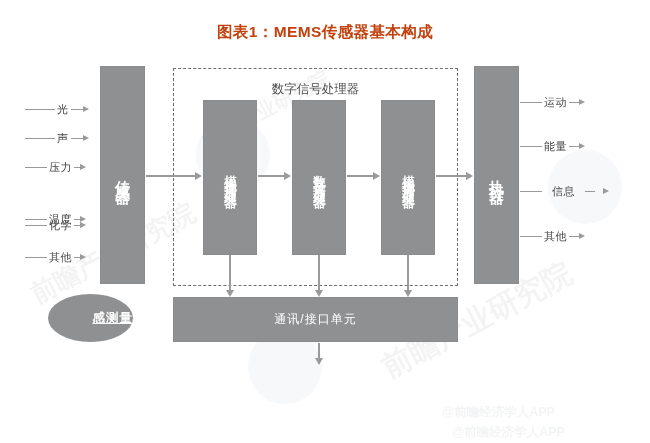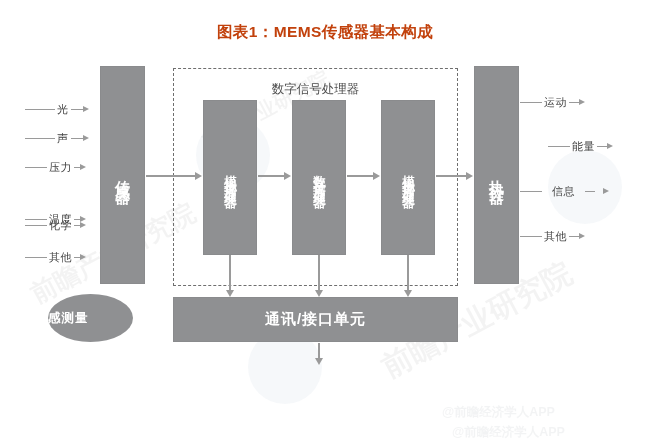--- a/index.html
+++ b/index.html
@@ -55,22 +55,23 @@
   }
   #info-unit-label{
     font-size:12.5px;color:#4d4d4d;text-align:center;
     width:100%;font-weight:normal;
   }
 
   
   .ell{
     background:#8f9092;border-radius:50%;
     color:#fff;font-size:12.5px;font-weight:bold;
-    display:flex;align-items:center;justify-content:flex-start;
+    display:flex;align-items:center;justify-content:flex-end;
     letter-spacing:1px;
+    text-decoration:underline;
   }
 
   
   .io-row{
     display:flex;align-items:center;height:14px;
     font-size:11px;color:#4a4a4a;white-space:nowrap;
   }
   .io-line{height:1px;background:#9a9a9a;flex:0 0 auto;}
   .io-label{padding:0 2px;font-size:11px;color:#444;letter-spacing:.5px;}
   .io-arrow{
@@ -92,21 +93,21 @@
   
   .v-conn{display:flex;flex-direction:column;align-items:center;}
   .v-conn .bar{width:1.2px;background:#9a9a9a;flex:1;}
   .v-conn .head{
     width:0;height:0;
     border-left:4px solid transparent;
     border-right:4px solid transparent;
     border-top:7px solid #9a9a9a;
   }
 
-  #comm-unit{font-size:15px;font-weight:bold;letter-spacing:1px;}
+  #comm-unit{font-size:12px;font-weight:normal;letter-spacing:1px;}
   #output-medium-label{
     font-size:12px;color:#3d3d3d;text-align:center;width:120px;
   }
   #source-note{
     font-size:11.5px;color:#2f2f2f;letter-spacing:.3px;
   }
 </style>
 </head>
 <body>
 
@@ -201,21 +202,21 @@
   <div class="abs gbox" style="left:474px;top:66px;width:45px;height:218px;">
     <span class="vtext">执行器</span>
   </div>
 
   <div class="abs io-row" style="left:520px;top:95px;">
     <div class="io-line" style="width:22px;"></div>
     <div class="io-label">运动</div>
     <div class="io-line" style="width:10px;"></div>
     <div class="io-arrow"></div>
   </div>
-  <div class="abs io-row" style="left:548px;top:139px;">
+  <div class="abs io-row" style="left:520px;top:139px;">
     <div class="io-line" style="width:22px;"></div>
     <div class="io-label">能量</div>
     <div class="io-line" style="width:10px;"></div>
     <div class="io-arrow"></div>
   </div>
   <div class="abs io-row" style="left:520px;top:184px;gap:8px;">
     <div class="io-line" style="width:22px;"></div>
     <div class="io-label">信息</div>
     <div class="io-line" style="width:10px;"></div>
     <div class="io-arrow"></div>

